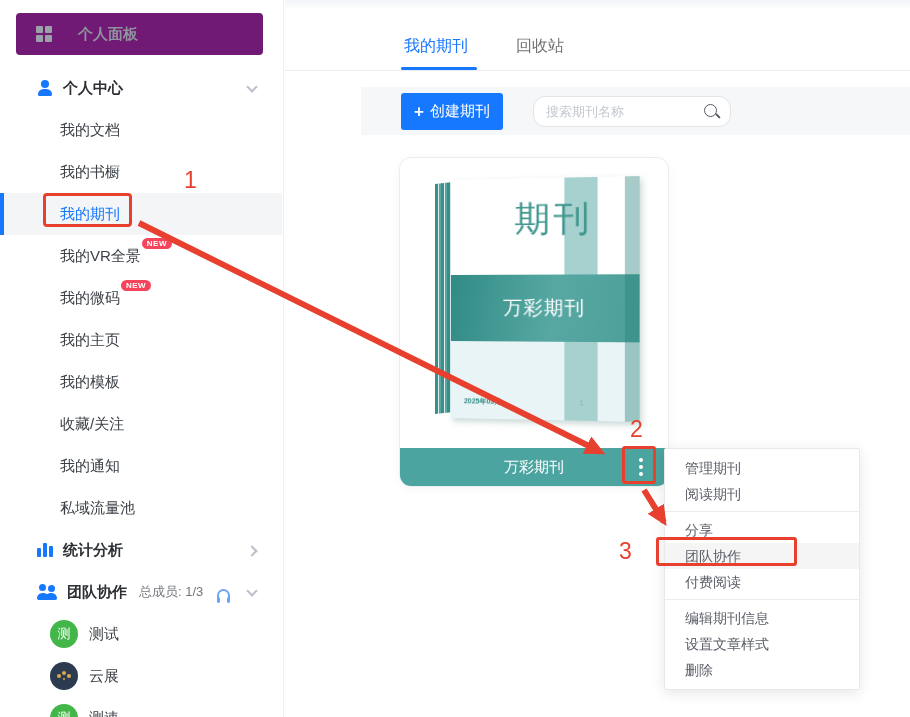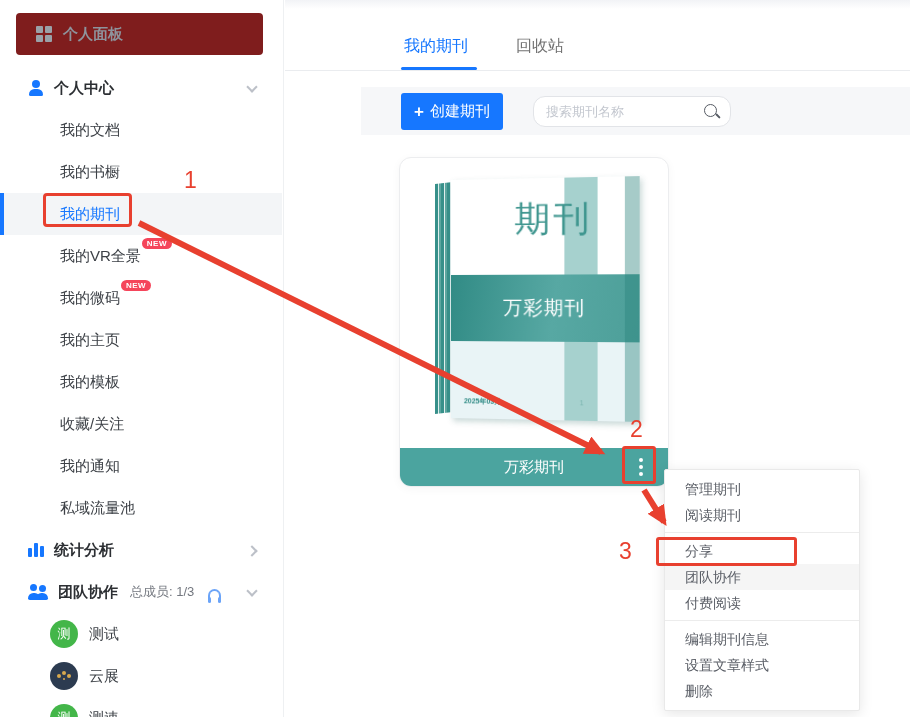--- a/index.html
+++ b/index.html
@@ -2,26 +2,26 @@
 <html><head>
 <meta charset="utf-8">
 <style>
   * { margin:0; padding:0; box-sizing:border-box; }
   html,body { background:#fff; }
   body { font-family:"Liberation Sans","DejaVu Sans",sans-serif; }
   #page { position:relative; width:910px; height:717px; overflow:hidden; background:#fff; }
 
   
   .sidebar { position:absolute; left:0; top:0; width:284px; height:717px; background:#fff; border-right:1px solid #eef0f2; }
-  .dash-item { position:absolute; left:16px; top:13px; width:247px; height:42px; background:#7f1d1d; border-radius:4px;
-               display:flex; align-items:center; padding-left:20px; gap:11px; color:#8e939c; font-size:15px; font-weight:bold; cursor:pointer; }
+  .dash-item { position:absolute; left:16px; top:13px; width:247px; height:42px; background:#701a75; border-radius:4px;
+               display:flex; align-items:center; padding-left:20px; gap:26px; color:#8e939c; font-size:15px; font-weight:bold; cursor:pointer; }
   .grid-icon { width:16px; height:16px; display:grid; grid-template-columns:7px 7px; grid-template-rows:7px 7px; gap:2px; }
   .grid-icon i { background:#9aa1a8; border-radius:1px; }
   .side-list { position:absolute; left:0; top:67px; right:1px; }
-  .side-row { height:42px; display:flex; align-items:center; padding-left:28px; position:relative; font-size:15px; color:#3c4046; cursor:pointer; }
+  .side-row { height:42px; display:flex; align-items:center; padding-left:37px; position:relative; font-size:15px; color:#3c4046; cursor:pointer; }
   .side-row.section { font-weight:bold; color:#2c2f33; gap:10px; }
   .side-row.sub { padding-left:60px; }
   .side-row.active { background:#f3f5f7; color:#1677ff; }
   .side-row.active::before { content:""; position:absolute; left:0; top:0; bottom:0; width:4px; background:#1677ff; }
   .chev { position:absolute; right:26px; width:8px; height:8px; border-right:2px solid #bcc0c8; border-bottom:2px solid #bcc0c8; }
   .chev.down { transform:rotate(45deg); top:16px; }
   .chev.right { transform:rotate(-45deg); top:18px; }
   .person-icon { width:16px; height:16px; position:relative; }
   .person-icon::before { content:""; position:absolute; left:4px; top:0; width:8px; height:8px; border-radius:50%; background:#1677ff; }
   .person-icon::after { content:""; position:absolute; left:1px; bottom:0; width:14px; height:7px; border-radius:7px 7px 2px 2px; background:#1677ff; }
@@ -83,21 +83,21 @@
   .jdate { position:absolute; left:7%; bottom:5%; font-size:7px; font-weight:bold; color:#2f8b85; }
   .jpage { position:absolute; right:29%; bottom:6%; font-size:7px; color:#7ab5b0; }
   .redge { position:absolute; right:0; top:0; bottom:0; width:14px; background:rgba(42,130,124,0.42); }
   .card-footer { position:absolute; left:0; right:0; bottom:0; height:38px; background:#4ba49f; border-radius:0 0 11px 11px;
                  display:flex; align-items:center; justify-content:center; color:#fff; font-size:15px; }
   .kebab { position:absolute; right:17px; top:9px; width:20px; height:20px; display:flex; flex-direction:column; align-items:center;
            justify-content:center; gap:3px; cursor:pointer; }
   .kebab i { width:4px; height:4px; background:#fff; border-radius:50%; }
 
   
-  .menu { position:absolute; left:379px; top:469px; width:196px; background:#fff; border:1px solid #e9e9e9;
+  .menu { position:absolute; left:379px; top:448px; width:196px; background:#fff; border:1px solid #e9e9e9;
           box-shadow:0 3px 14px rgba(0,0,0,0.10); padding:6px 0; border-radius:2px; }
   .menu-item { height:26px; line-height:26px; padding-left:20px; font-size:14px; color:#5a5e66; cursor:pointer; }
   .menu-item.hl { background:#f5f5f5; }
   .menu-divider { height:1px; background:#ececec; margin:4px 0 5px; }
 
   
   .anno-box { position:absolute; border:3px solid #e8402f; border-radius:4px; z-index:60; pointer-events:none; }
   #box1 { left:43px; top:193px; width:89px; height:34px; }
   #box2 { left:622px; top:446px; width:34px; height:38px; border-radius:3px; }
   #box3 { left:656px; top:537px; width:141px; height:29px; border-radius:3px; }

